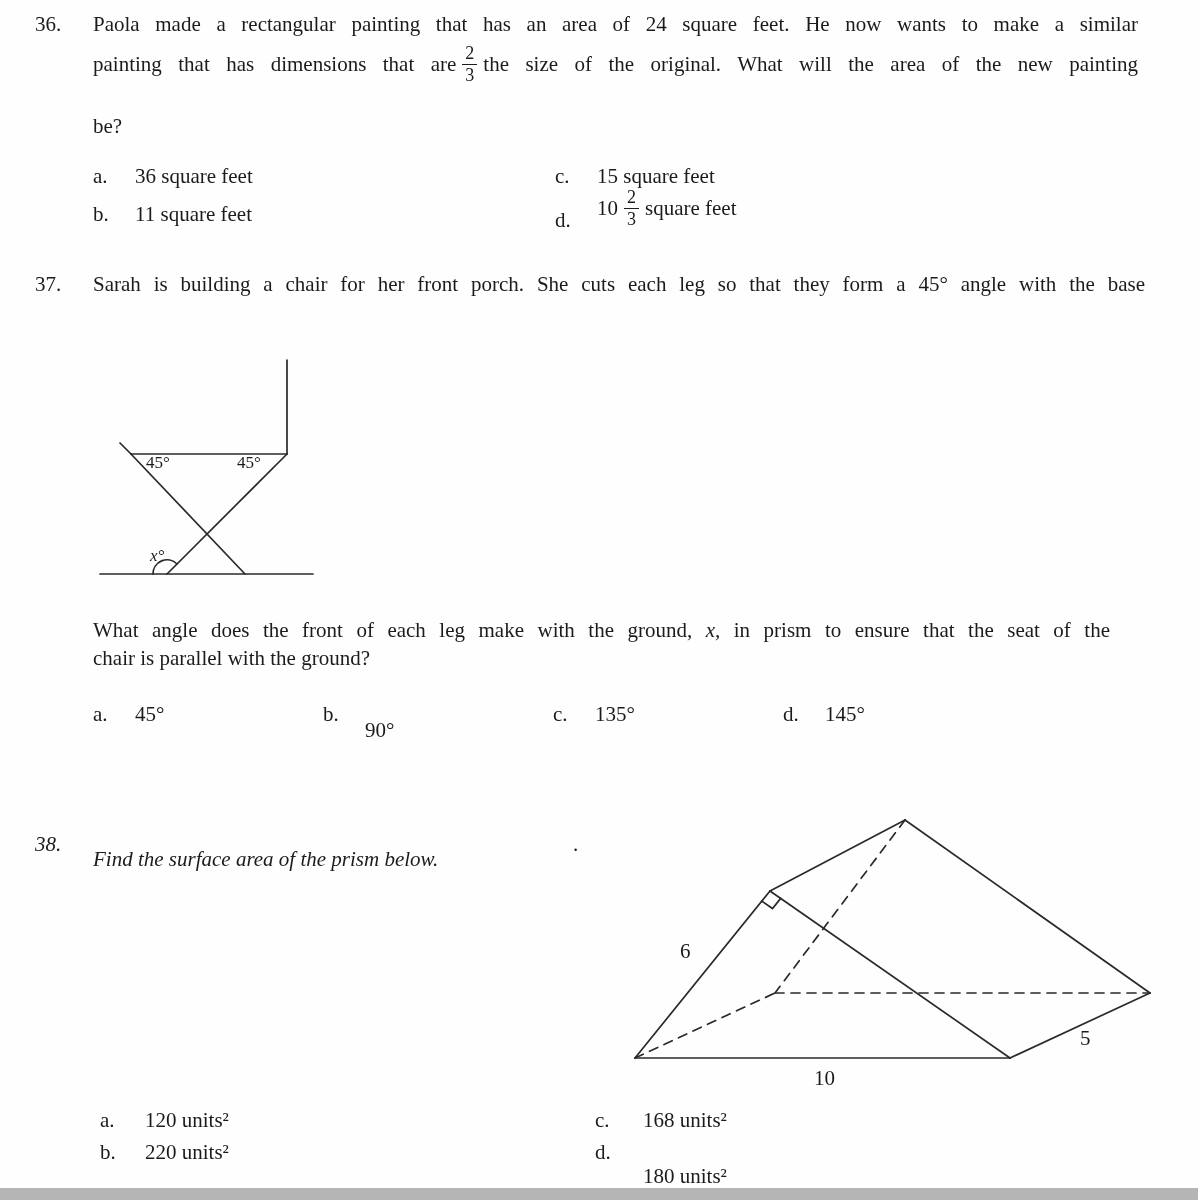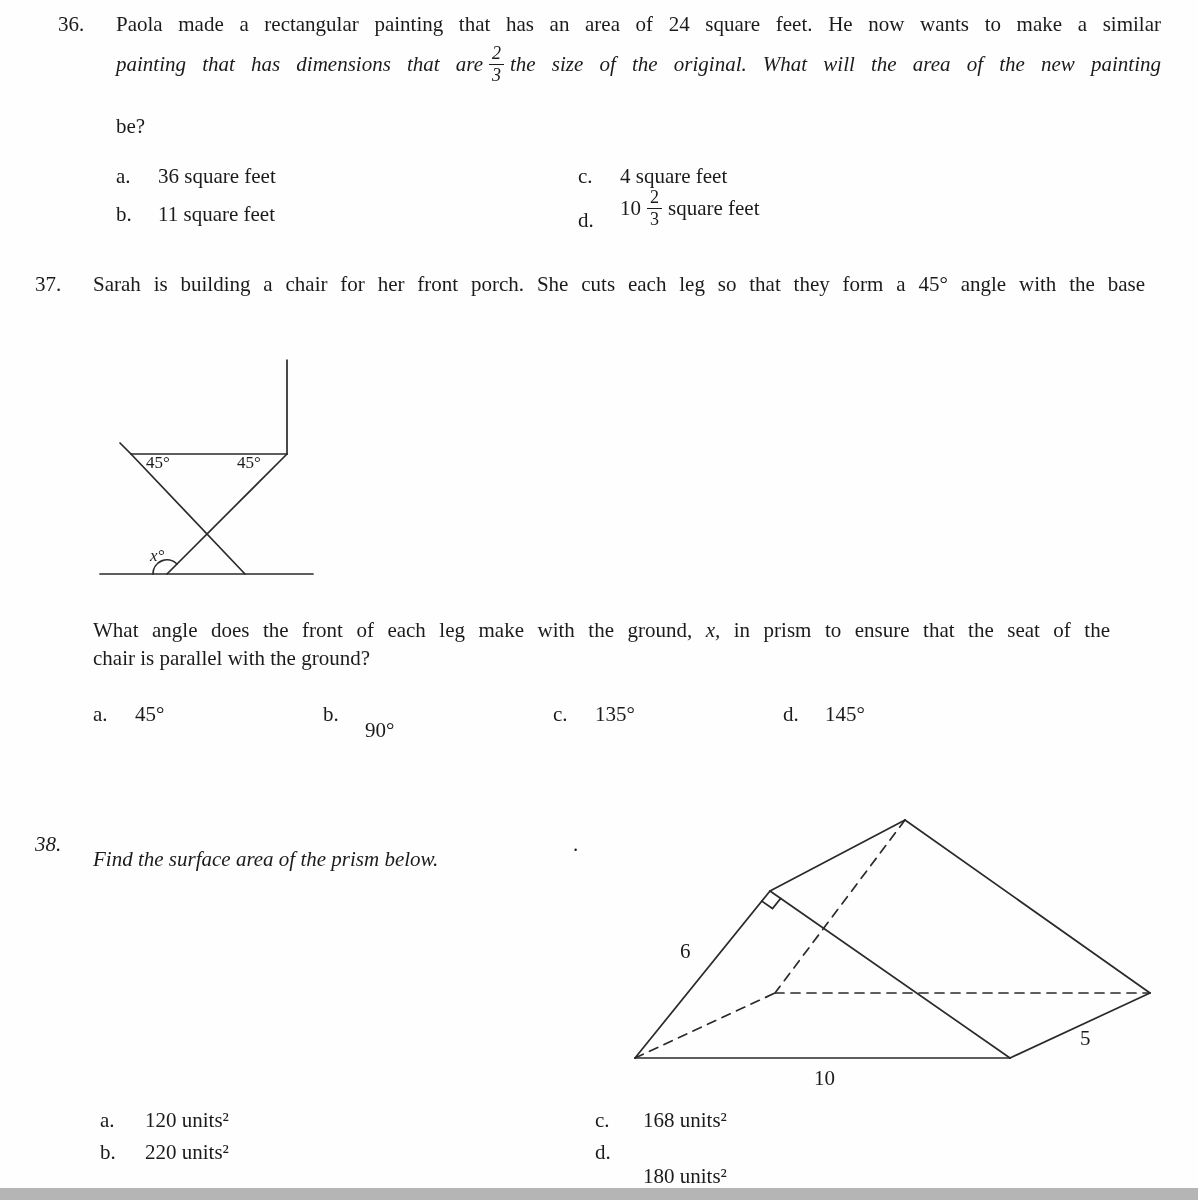--- a/index.html
+++ b/index.html
@@ -29,32 +29,32 @@
   }
   .diagram-svg .dashed{stroke-dasharray:9 7;}
   .diagram-svg text{fill:#1b1b1b;font-family:"Liberation Serif", serif;}
   .scan-edge{background:#b5b5b5;}
 </style>
 </head>
 <body>
 
 <div class="page">
 
-  <div class="abs" style="left:35px;top:12px;width:1120px;height:250px;margin-left:23px;">
+  <div class="abs" style="left:35px;top:12px;width:1120px;height:250px;">
     <span class="abs qnum" style="left:0;top:0;">36.</span>
     <div class="abs jline" style="left:58px;top:0;width:1045px;">Paola made a rectangular painting that has an area of 24 square feet. He now wants to make a similar</div>
-    <div class="abs jline" style="left:58px;top:34px;width:1045px;font-style:italic;">
+    <div class="abs jline" style="left:58px;top:34px;width:1045px;">
       <span>painting that has dimensions that are</span><span class="frac"><span class="fnum">2</span><span class="fden">3</span></span><span>the size of the original. What will the area of the new painting</span>
     </div>
     <div class="abs" style="left:58px;top:102px;">be?</div>
 
     <span class="abs" style="left:58px;top:152px;">a.</span>
     <span class="abs" style="left:100px;top:152px;">36 square feet</span>
     <span class="abs" style="left:520px;top:152px;">c.</span>
-    <span class="abs" style="left:562px;top:152px;">4 square feet</span>
+    <span class="abs" style="left:562px;top:152px;">15 square feet</span>
 
     <span class="abs" style="left:58px;top:190px;">b.</span>
     <span class="abs" style="left:100px;top:190px;">11 square feet</span>
     <span class="abs" style="left:520px;top:196px;">d.</span>
     <div class="abs nowrap" style="left:562px;top:178px;">
       <span>10</span><span class="frac"><span class="fnum">2</span><span class="fden">3</span></span><span>square feet</span>
     </div>
   </div>
 
   <div class="abs" style="left:35px;top:272px;width:1140px;height:500px;">

